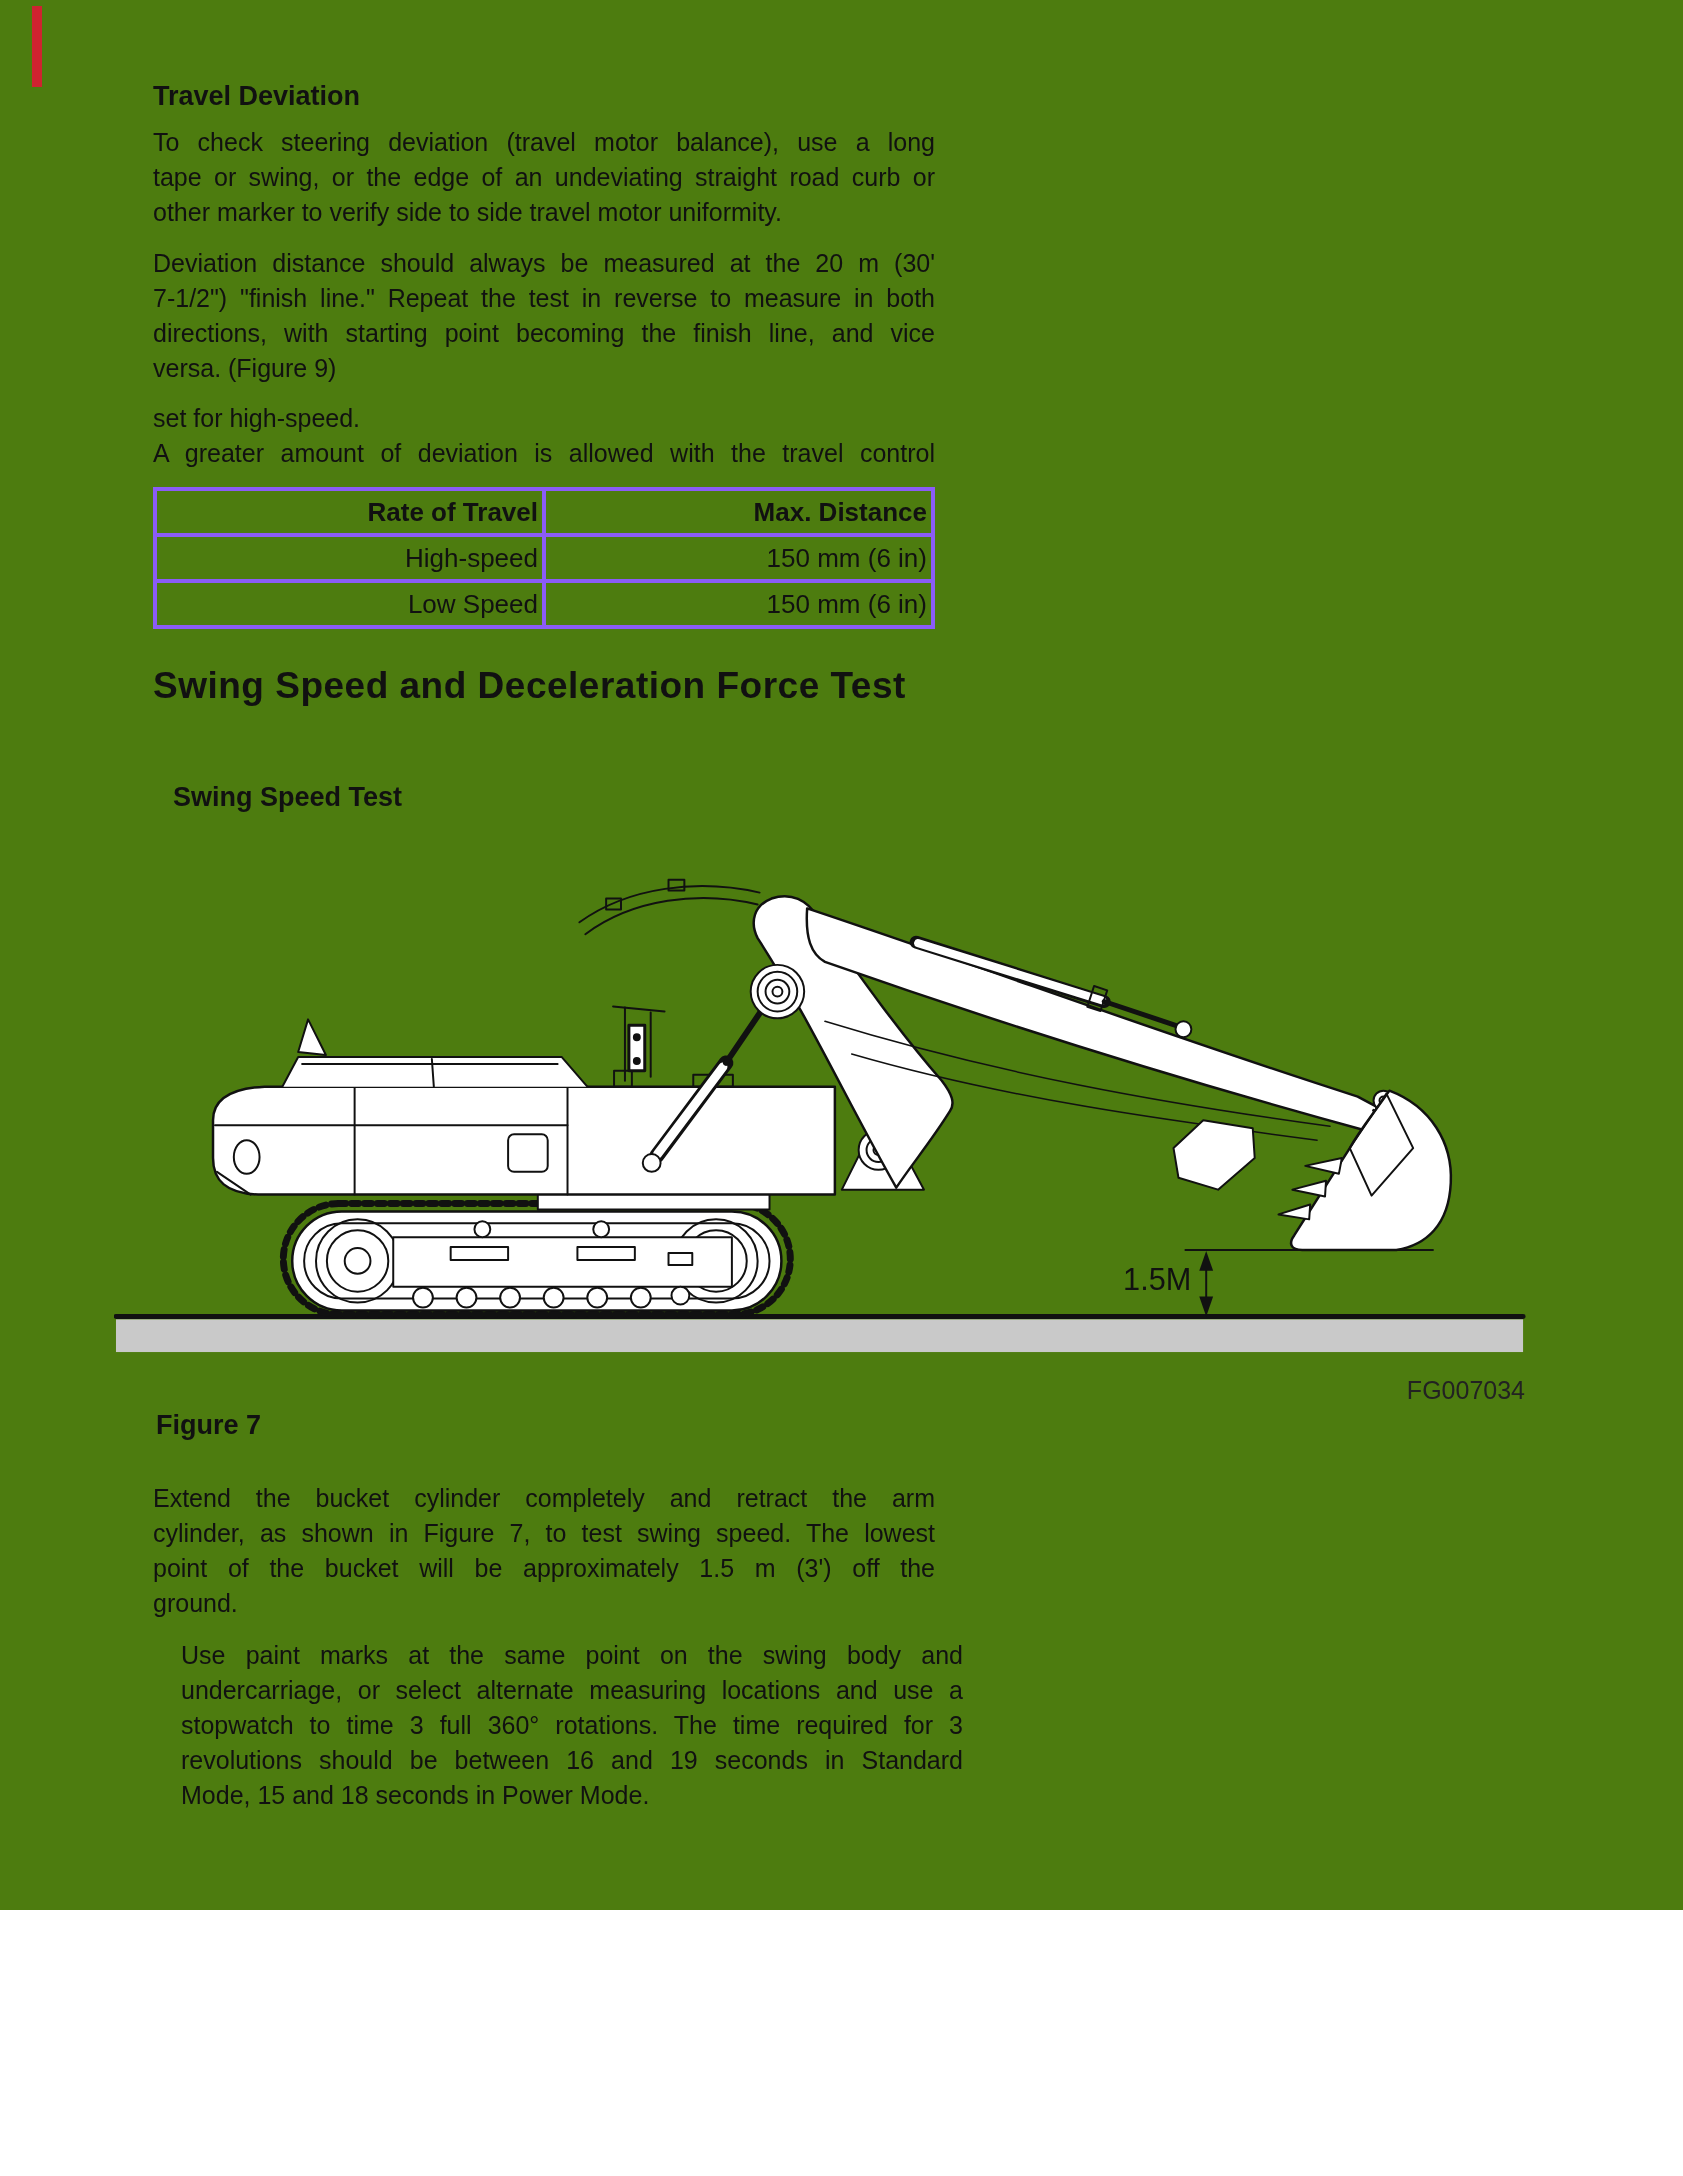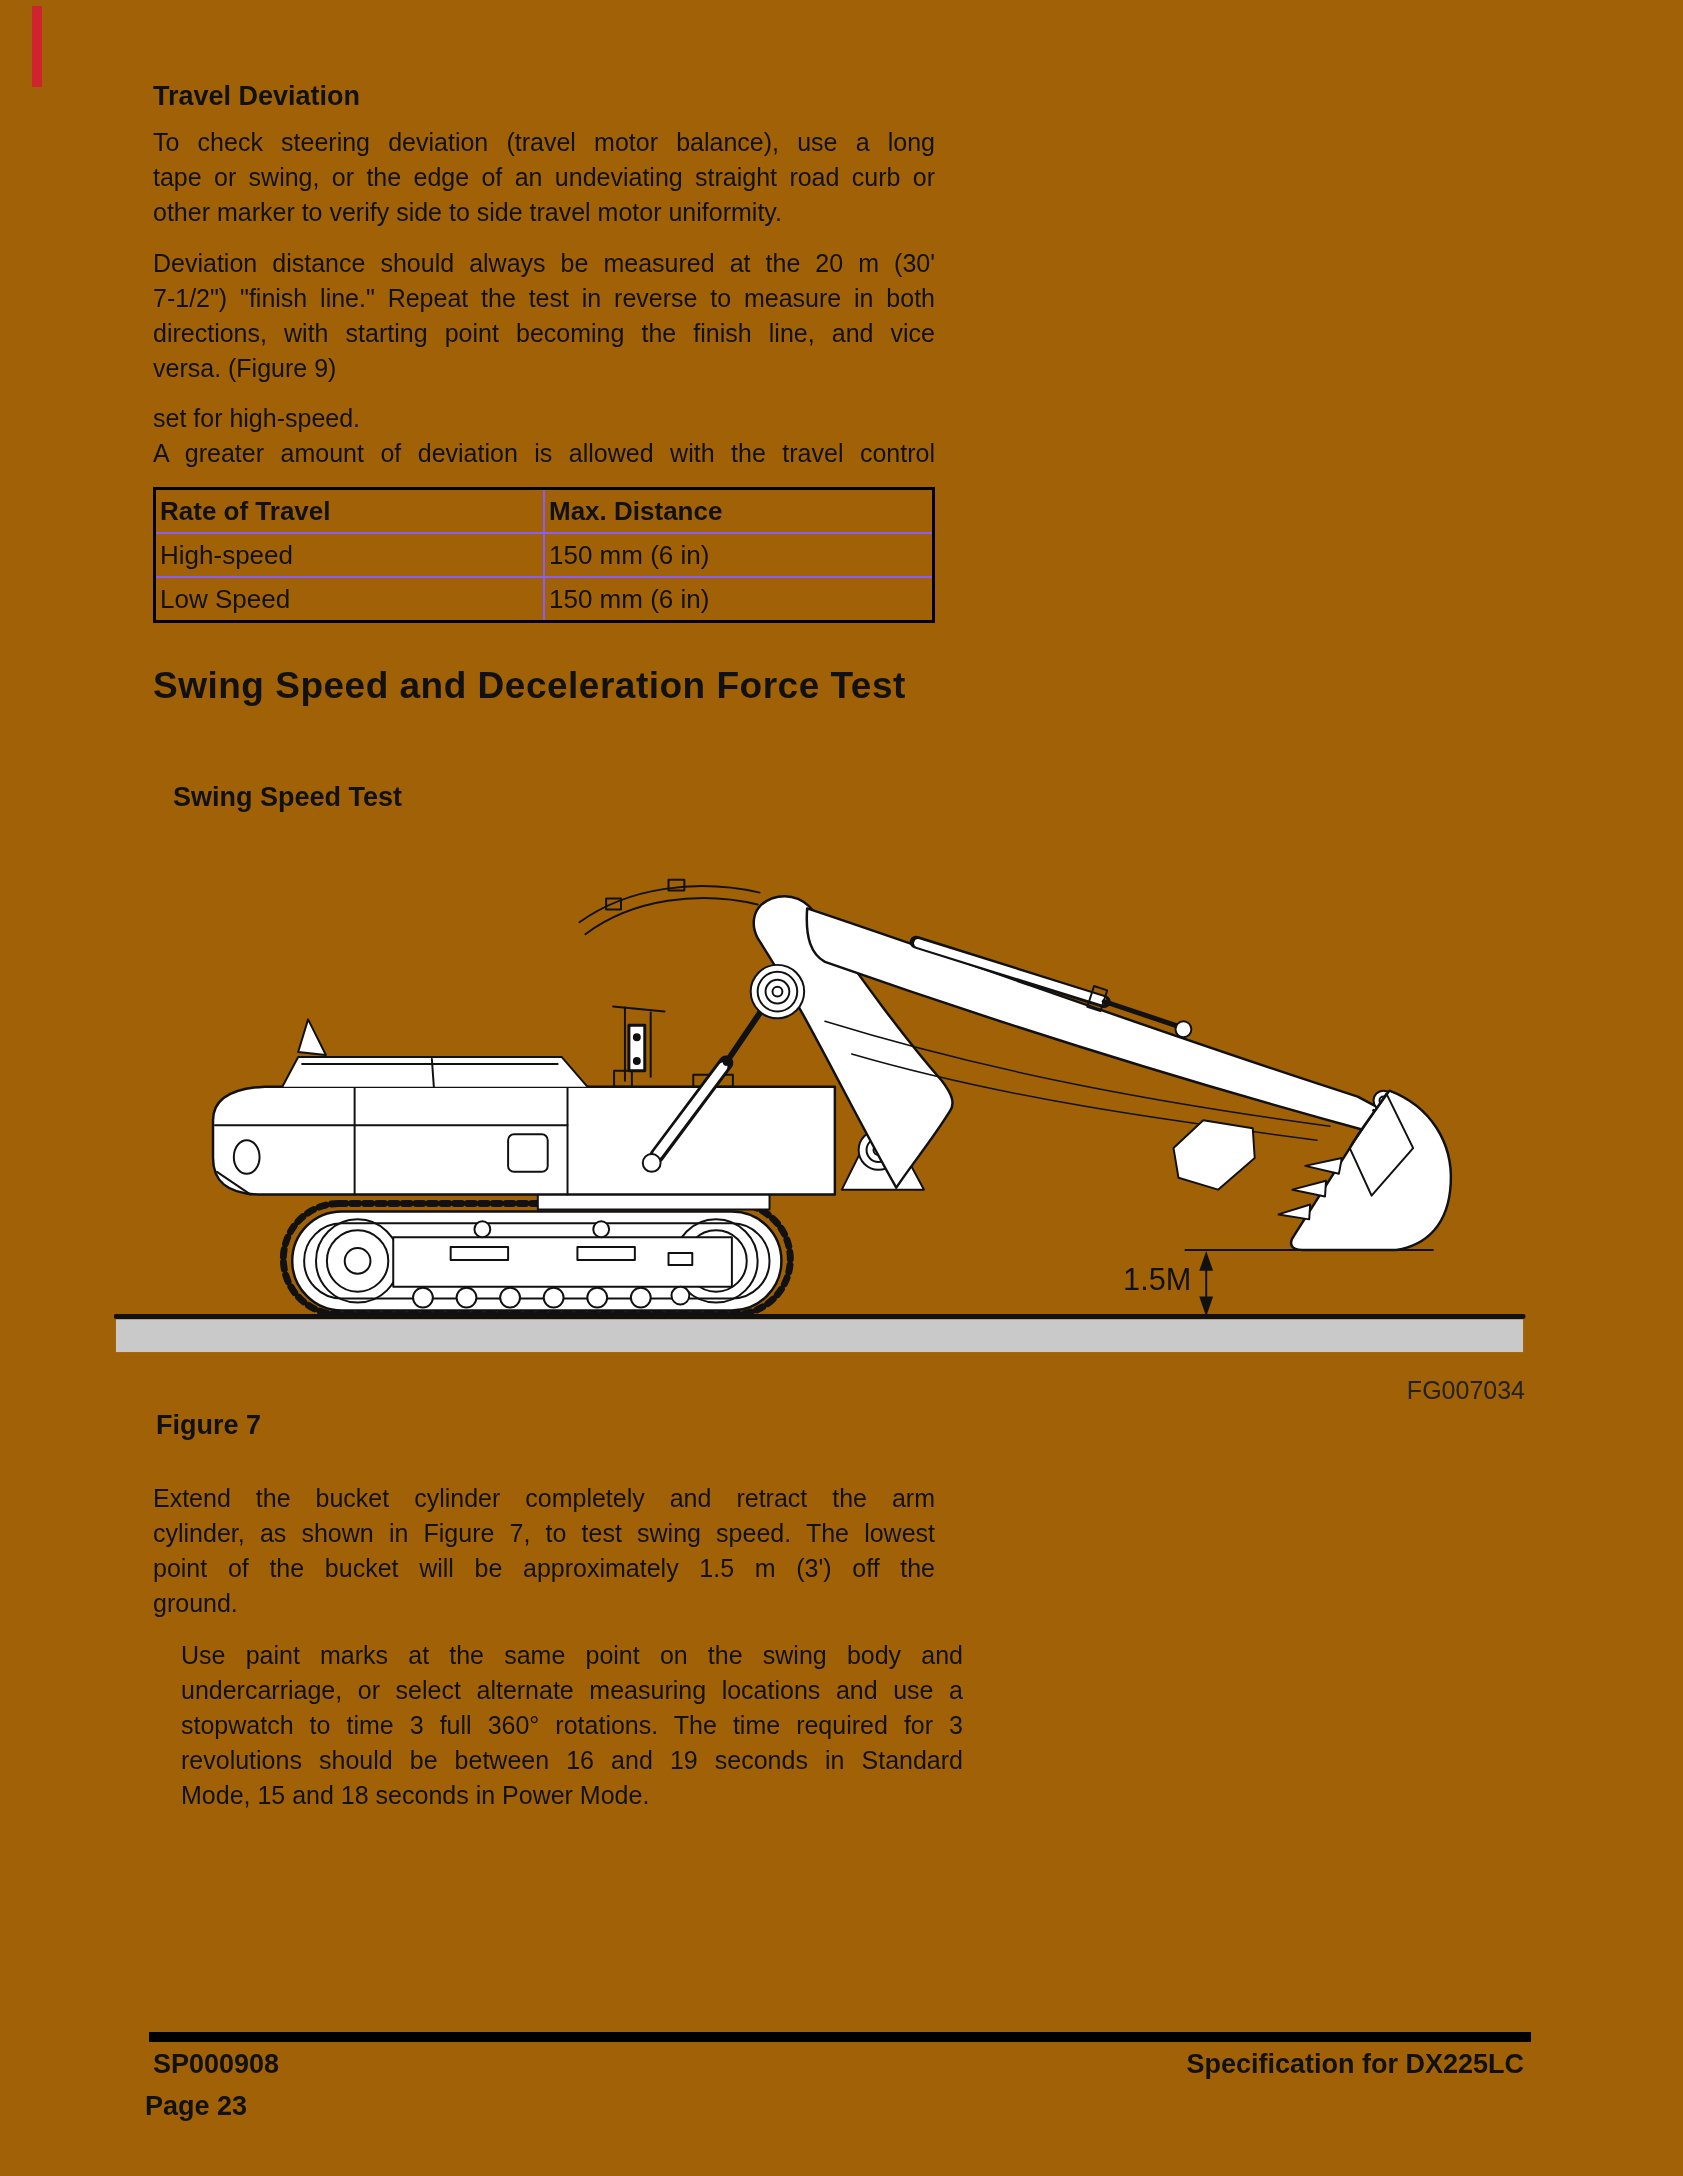--- a/index.html
+++ b/index.html
@@ -1,32 +1,32 @@
 <!DOCTYPE html>
 <html><head>
 <meta charset="utf-8">
 <style>
   html,body{margin:0;padding:0;background:#ffffff;}
   #page{
-    position:relative;width:1683px;height:2176px;background:#a16207;
+    position:relative;width:1683px;height:1910px;background:#4d7c0f;
     font-family:"Liberation Sans", sans-serif;color:#111;overflow:hidden;
   }
   .abs{position:absolute;}
   .h3{font-size:27px;font-weight:bold;margin:0;}
   .h1{font-size:37px;font-weight:bold;margin:0;letter-spacing:0.5px;}
   .para{width:782px;left:153px;font-size:25px;line-height:35px;}
   .jline{text-align:justify;text-align-last:justify;white-space:normal;}
   .jline.last{text-align:left;text-align-last:left;}
   .redmark{left:32px;top:6px;width:10px;height:81px;background:#cf2330;}
   table.spec{
     border-collapse:collapse;border:3px solid #000;width:782px;
     font-size:26px;table-layout:fixed;
   }
   table.spec th, table.spec td{
-    border:2px solid #8b5cf6;text-align:left;padding:5px 4px;height:32px;
+    border:4px solid #8b5cf6;text-align:right;padding:5px 4px;height:32px;
   }
   table.spec th{font-weight:bold;}
   .figcode{width:337px;text-align:right;font-size:25px;color:#222;}
   .figcap{font-size:27px;font-weight:bold;}
   .footer-rule{background:#000;}
   .footer-text{font-size:27px;font-weight:bold;}
   svg text{font-family:"Liberation Sans", sans-serif;}
 </style>
 </head>
 <body>

